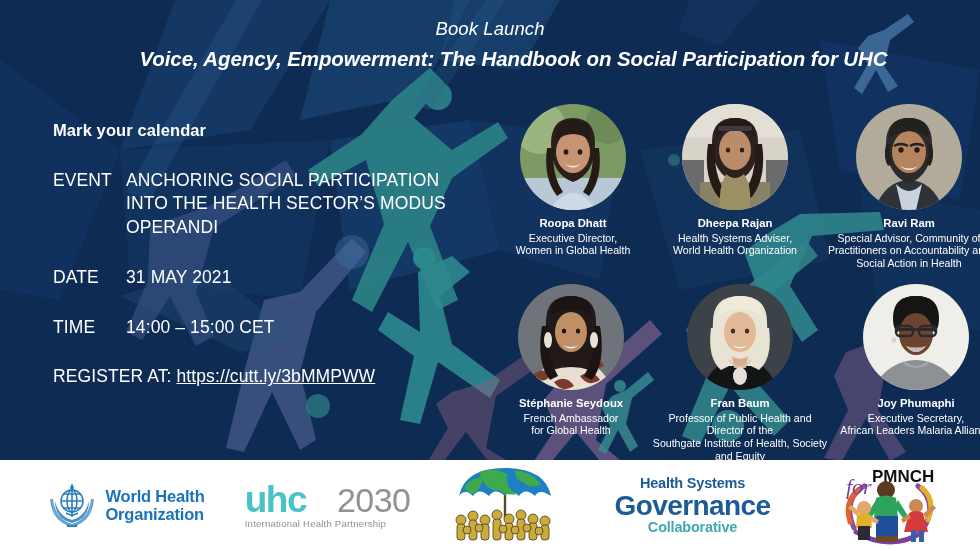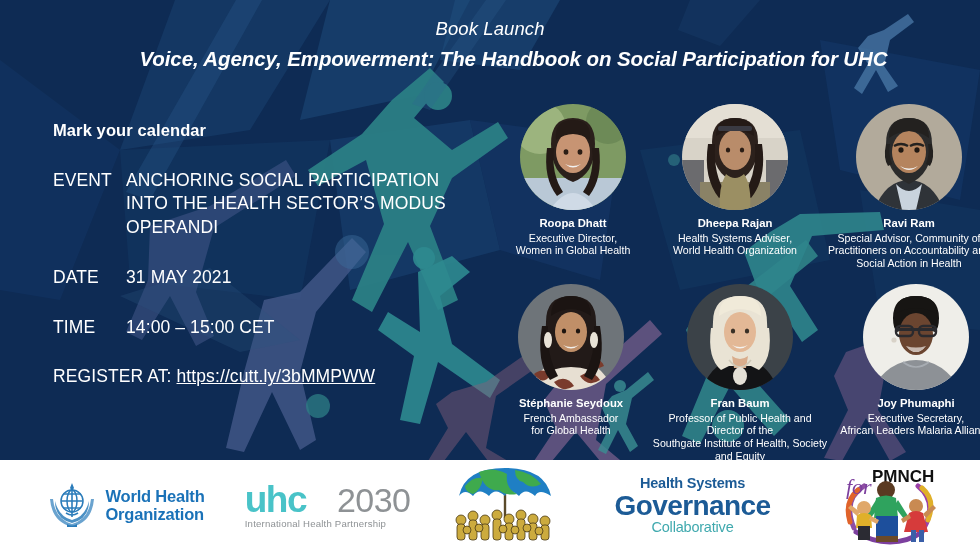--- a/index.html
+++ b/index.html
@@ -153,21 +153,21 @@
     font-size: 34px; color: #8e9295;
     letter-spacing: -.6px; line-height: .95;
   }
   .uhc-sub {
     font-size: 9.6px; color: #8e9295;
     letter-spacing: .2px; margin-top: 1px;
   }
   .gov-wrap { text-align: center; line-height: 1.04; }
   .gov-1 { font-size: 14.5px; font-weight: bold; color: #1c5b96; letter-spacing: -.2px; }
   .gov-2 { font-size: 28px; font-weight: bold; color: #1c5b96; letter-spacing: -.6px; }
-  .gov-3 { font-size: 14.5px; font-weight: normal; color: #3fa9ae; letter-spacing: -.2px; }
+  .gov-3 { font-size: 14.5px; font-weight: bold; color: #3fa9ae; letter-spacing: -.2px; }
 </style>
 </head>
 <body>
 
 <div id="poster">
 
   <div id="bg-art">
     <svg width="980" height="461" viewBox="0 0 980 461" xmlns="http://www.w3.org/2000/svg">
       <defs>
         <clipPath id="cliparea">

